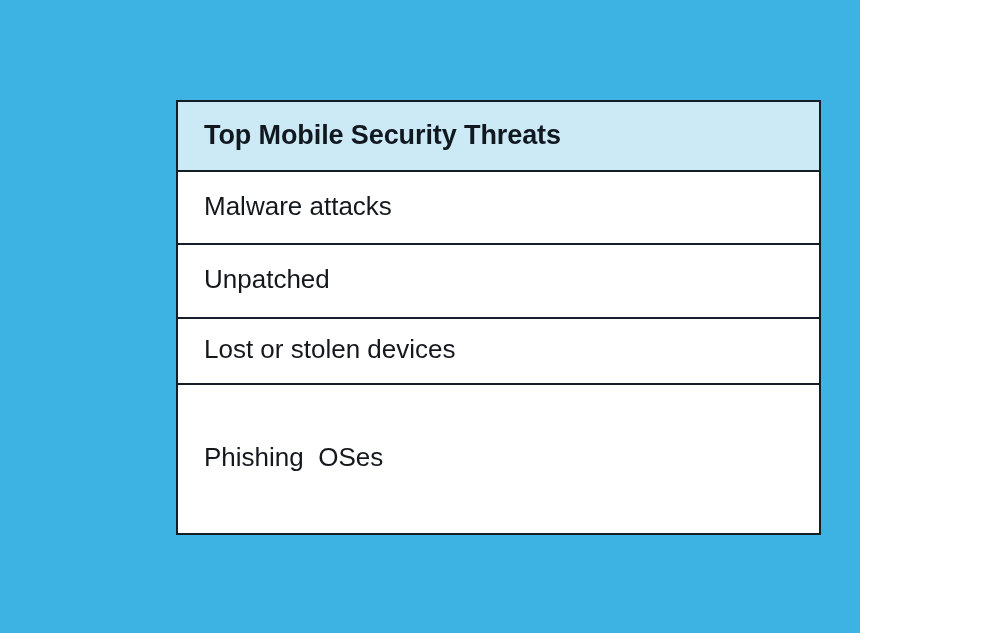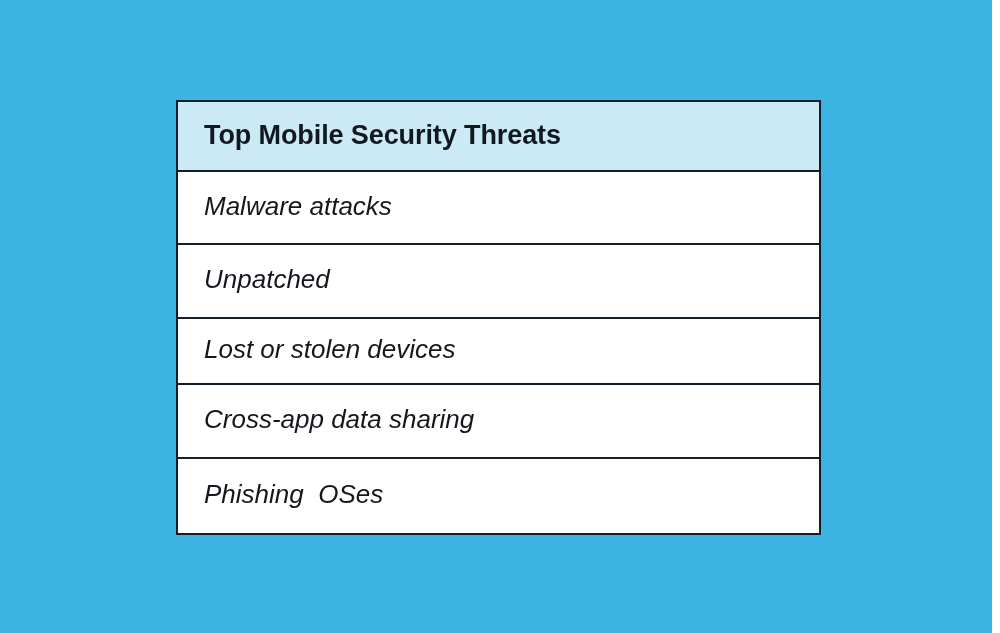--- a/index.html
+++ b/index.html
@@ -10,21 +10,21 @@
   body {
     width: 1000px;
     height: 633px;
     overflow: hidden;
     font-family: "Liberation Sans", sans-serif;
     -webkit-font-smoothing: antialiased;
   }
 
   #canvas {
     position: relative;
-    width: 992px;
+    width: 860px;
     height: 633px;
     background: #3db3e3;
     box-sizing: border-box;
   }
 
   
   #threat-table {
     position: absolute;
     left: 176px;
     top: 100px;
@@ -53,21 +53,20 @@
     color: #111820;
     letter-spacing: -0.1px;
     line-height: 1.1;
     white-space: pre;
   }
 
   .table-body {
     flex: 1 1 auto;
     display: flex;
     flex-direction: column;
-    font-style: italic;
   }
 
   .table-row {
     box-sizing: border-box;
     border-bottom: 2px solid #141e28;
     display: flex;
     align-items: center;
     padding-left: 26px;
     background: #ffffff;
   }
@@ -111,23 +110,20 @@
       </div>
 
       <div class="table-row row-h-74">
         <span class="cell-text">Unpatched</span>
       </div>
 
       <div class="table-row row-h-66">
         <span class="cell-text">Lost or stolen devices</span>
       </div>
 
-      <div class="table-row row-h-74">
-        <span class="cell-text">Cross-app data sharing</span>
-      </div>
 
       <div class="table-row row-h-76">
         <span class="cell-text">Phishing  OSes</span>
       </div>
 
     </div>
   </div>
 
 </div>
 

